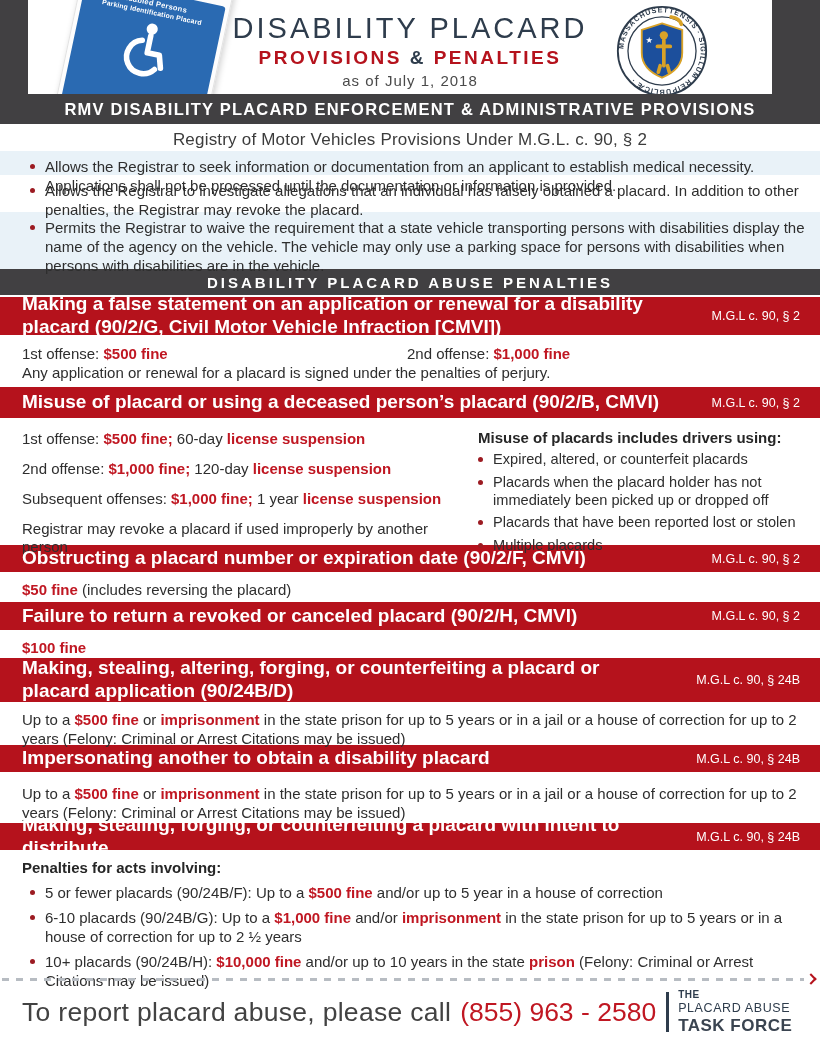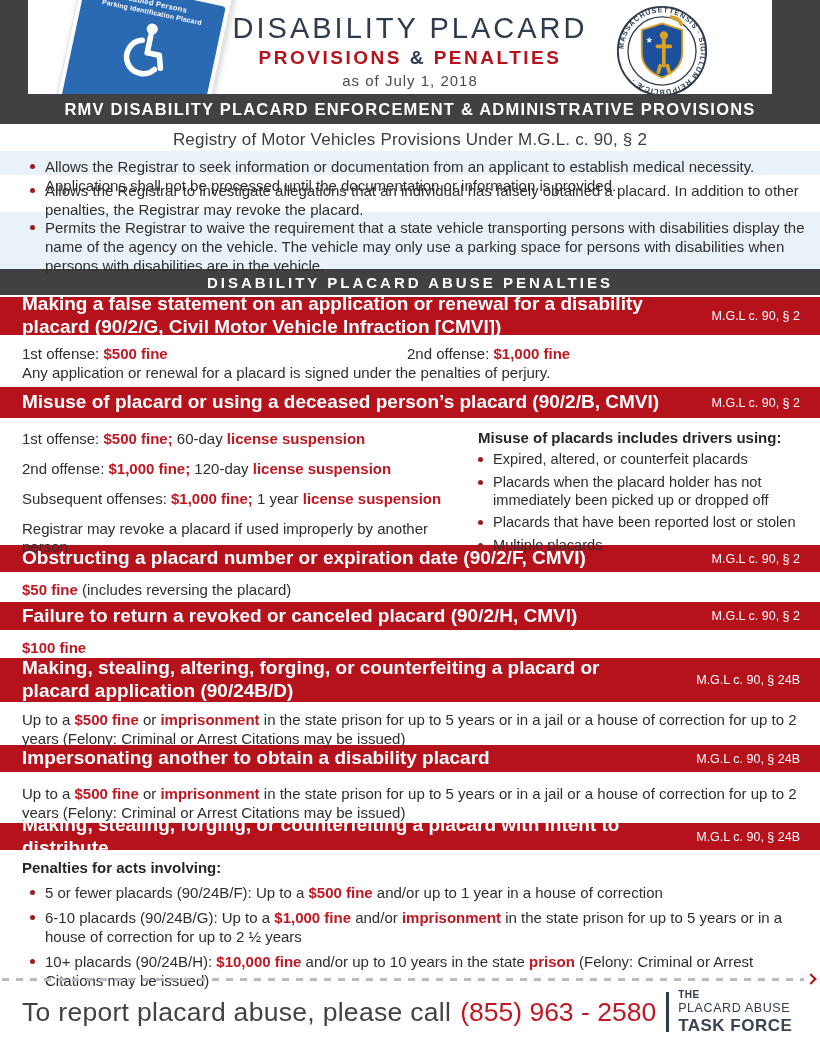--- a/index.html
+++ b/index.html
@@ -246,21 +246,21 @@
 
   <section>
     <div class="red-banner h27">
       <div class="t">Making, stealing, forging, or counterfeiting a placard with intent to distribute</div>
       <div class="law">M.G.L c. 90, § 24B</div>
     </div>
     <div class="h-s7b">
       <p class="rich lead"><span class="seg-b">Penalties for acts involving:</span></p>
       <div class="pen-item">
           <span class="dot"></span>
-          <p class="rich"><span>5 or fewer placards (90/24B/F): Up to a </span><span class="seg-red">$500 fine</span><span> and/or up to 1 year in a house of correction</span></p>
+          <p class="rich"><span>5 or fewer placards (90/24B/F): Up to a </span><span class="seg-red">$500 fine</span><span> and/or up to 5 year in a house of correction</span></p>
         </div>
       <div class="pen-item">
           <span class="dot"></span>
           <p class="rich"><span>6-10 placards (90/24B/G): Up to a </span><span class="seg-red">$1,000 fine</span><span> and/or </span><span class="seg-red">imprisonment</span><span> in the state prison for up to 5 years or in a house of correction for up to 2 ½ years</span></p>
         </div>
       <div class="pen-item">
           <span class="dot"></span>
           <p class="rich"><span>10+ placards (90/24B/H): </span><span class="seg-red">$10,000 fine</span><span> and/or up to 10 years in the state </span><span class="seg-red">prison</span><span> (Felony: Criminal or Arrest Citations may be issued)</span></p>
         </div>
     </div>

